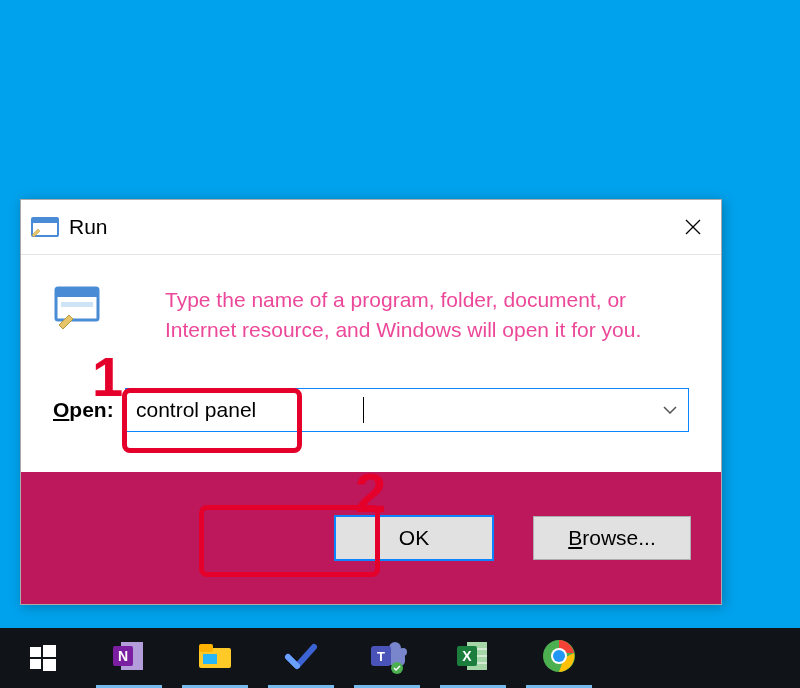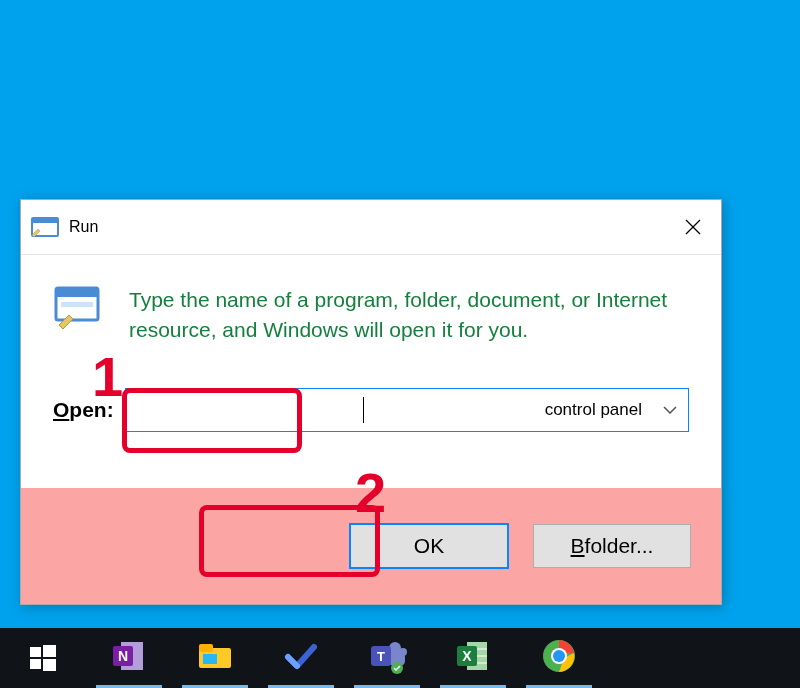--- a/index.html
+++ b/index.html
@@ -1,34 +1,34 @@
 <!DOCTYPE html>
 <html><head>
 <meta charset="utf-8">
 <style>
   html,body{margin:0;padding:0;width:800px;height:688px;font-family:"Segoe UI",Arial,sans-serif;background:#00a2ed;overflow:hidden;}
   .dialog{position:absolute;left:20px;top:199px;width:700px;height:404px;background:#fff;border:1px solid #aaa;box-shadow:2px 2px 12px rgba(0,0,0,0.25);}
   .titlebar{height:54px;display:flex;align-items:center;border-bottom:1px solid #e5e5e5;}
   .title-icon{width:30px;height:24px;margin-left:10px;margin-right:8px;position:relative;}
   .title-icon svg{display:block;}
-  .title-text{font-size:16px;color:#000;flex:1;}
+  .title-text{font-size:21px;color:#000;flex:1;}
   .close-btn{width:56px;height:54px;display:flex;align-items:center;justify-content:center;font-size:22px;color:#000;cursor:default;}
   .close-btn svg{stroke:#000;stroke-width:1.3;}
   .body{padding:30px 32px 0 32px;position:relative;}
   .top-row{display:flex;align-items:flex-start;}
   .big-icon{width:52px;height:46px;margin-right:24px;flex:none;}
-  .desc{font-size:21px;line-height:1.45;color:#15803d;}
+  .desc{font-size:21px;line-height:1.45;color:#ec4899;margin-left:36px;}
   .open-row{display:flex;align-items:center;margin-top:42px;}
   .open-label{font-size:21px;color:#000;width:72px;font-weight:bold;}
   .open-label .u{text-decoration:underline;}
   .combo{flex:1;position:relative;height:42px;border:1px solid #0a84ff;display:flex;align-items:center;background:#fff;}
-  .combo-input{flex:1;border:none;outline:none;font-size:17px;padding:0 10px;height:100%;background:transparent;text-align:right;}
+  .combo-input{flex:1;border:none;outline:none;font-size:21px;padding:0 10px;height:100%;background:transparent;}
   .combo-arrow{width:36px;height:100%;display:flex;align-items:center;justify-content:center;color:#555;}
   .caret{position:absolute;width:1px;height:26px;background:#000;left:237px;top:8px;}
-  .footer{position:absolute;left:0;right:0;bottom:0;height:116px;background:#fca5a5;display:flex;align-items:center;justify-content:flex-end;padding-right:30px;gap:24px;}
+  .footer{position:absolute;left:0;right:0;bottom:0;height:132px;background:#be185d;display:flex;align-items:center;justify-content:flex-end;padding-right:30px;gap:39px;}
   .btn{width:156px;height:42px;border:1px solid #adadad;background:#e1e1e1;font-size:21px;color:#000;display:flex;align-items:center;justify-content:center;cursor:default;}
   .btn.primary{border:2px solid #0a84ff;}
   .btn .u{text-decoration:underline;}
   .annot{position:absolute;font-family:Arial,sans-serif;font-weight:900;color:#e4002b;pointer-events:none;}
   .annot-1{left:92px;top:344px;font-size:56px;}
   .annot-2{left:355px;top:460px;font-size:56px;}
   .red-box{position:absolute;border:5px solid #e4002b;border-radius:8px;pointer-events:none;}
   .red-box-1{left:122px;top:388px;width:170px;height:55px;}
   .red-box-2{left:199px;top:505px;width:171px;height:62px;}
   .taskbar{position:absolute;left:0;right:0;bottom:0;height:60px;background:#101318;display:flex;align-items:center;}
@@ -83,21 +83,21 @@
       </div>
     </div>
   </div>
 
   <div class="footer">
     <div class="btn primary">
         <span>OK</span>
       </div>
     <div class="btn">
         <span class="u">B</span>
-        <span>folder...</span>
+        <span>rowse...</span>
       </div>
   </div>
 </div>
 
 <div class="annot annot-1">1</div>
 <div class="annot annot-2">2</div>
 <div class="red-box red-box-1"></div>
 <div class="red-box red-box-2"></div>
 
 <div class="taskbar">

